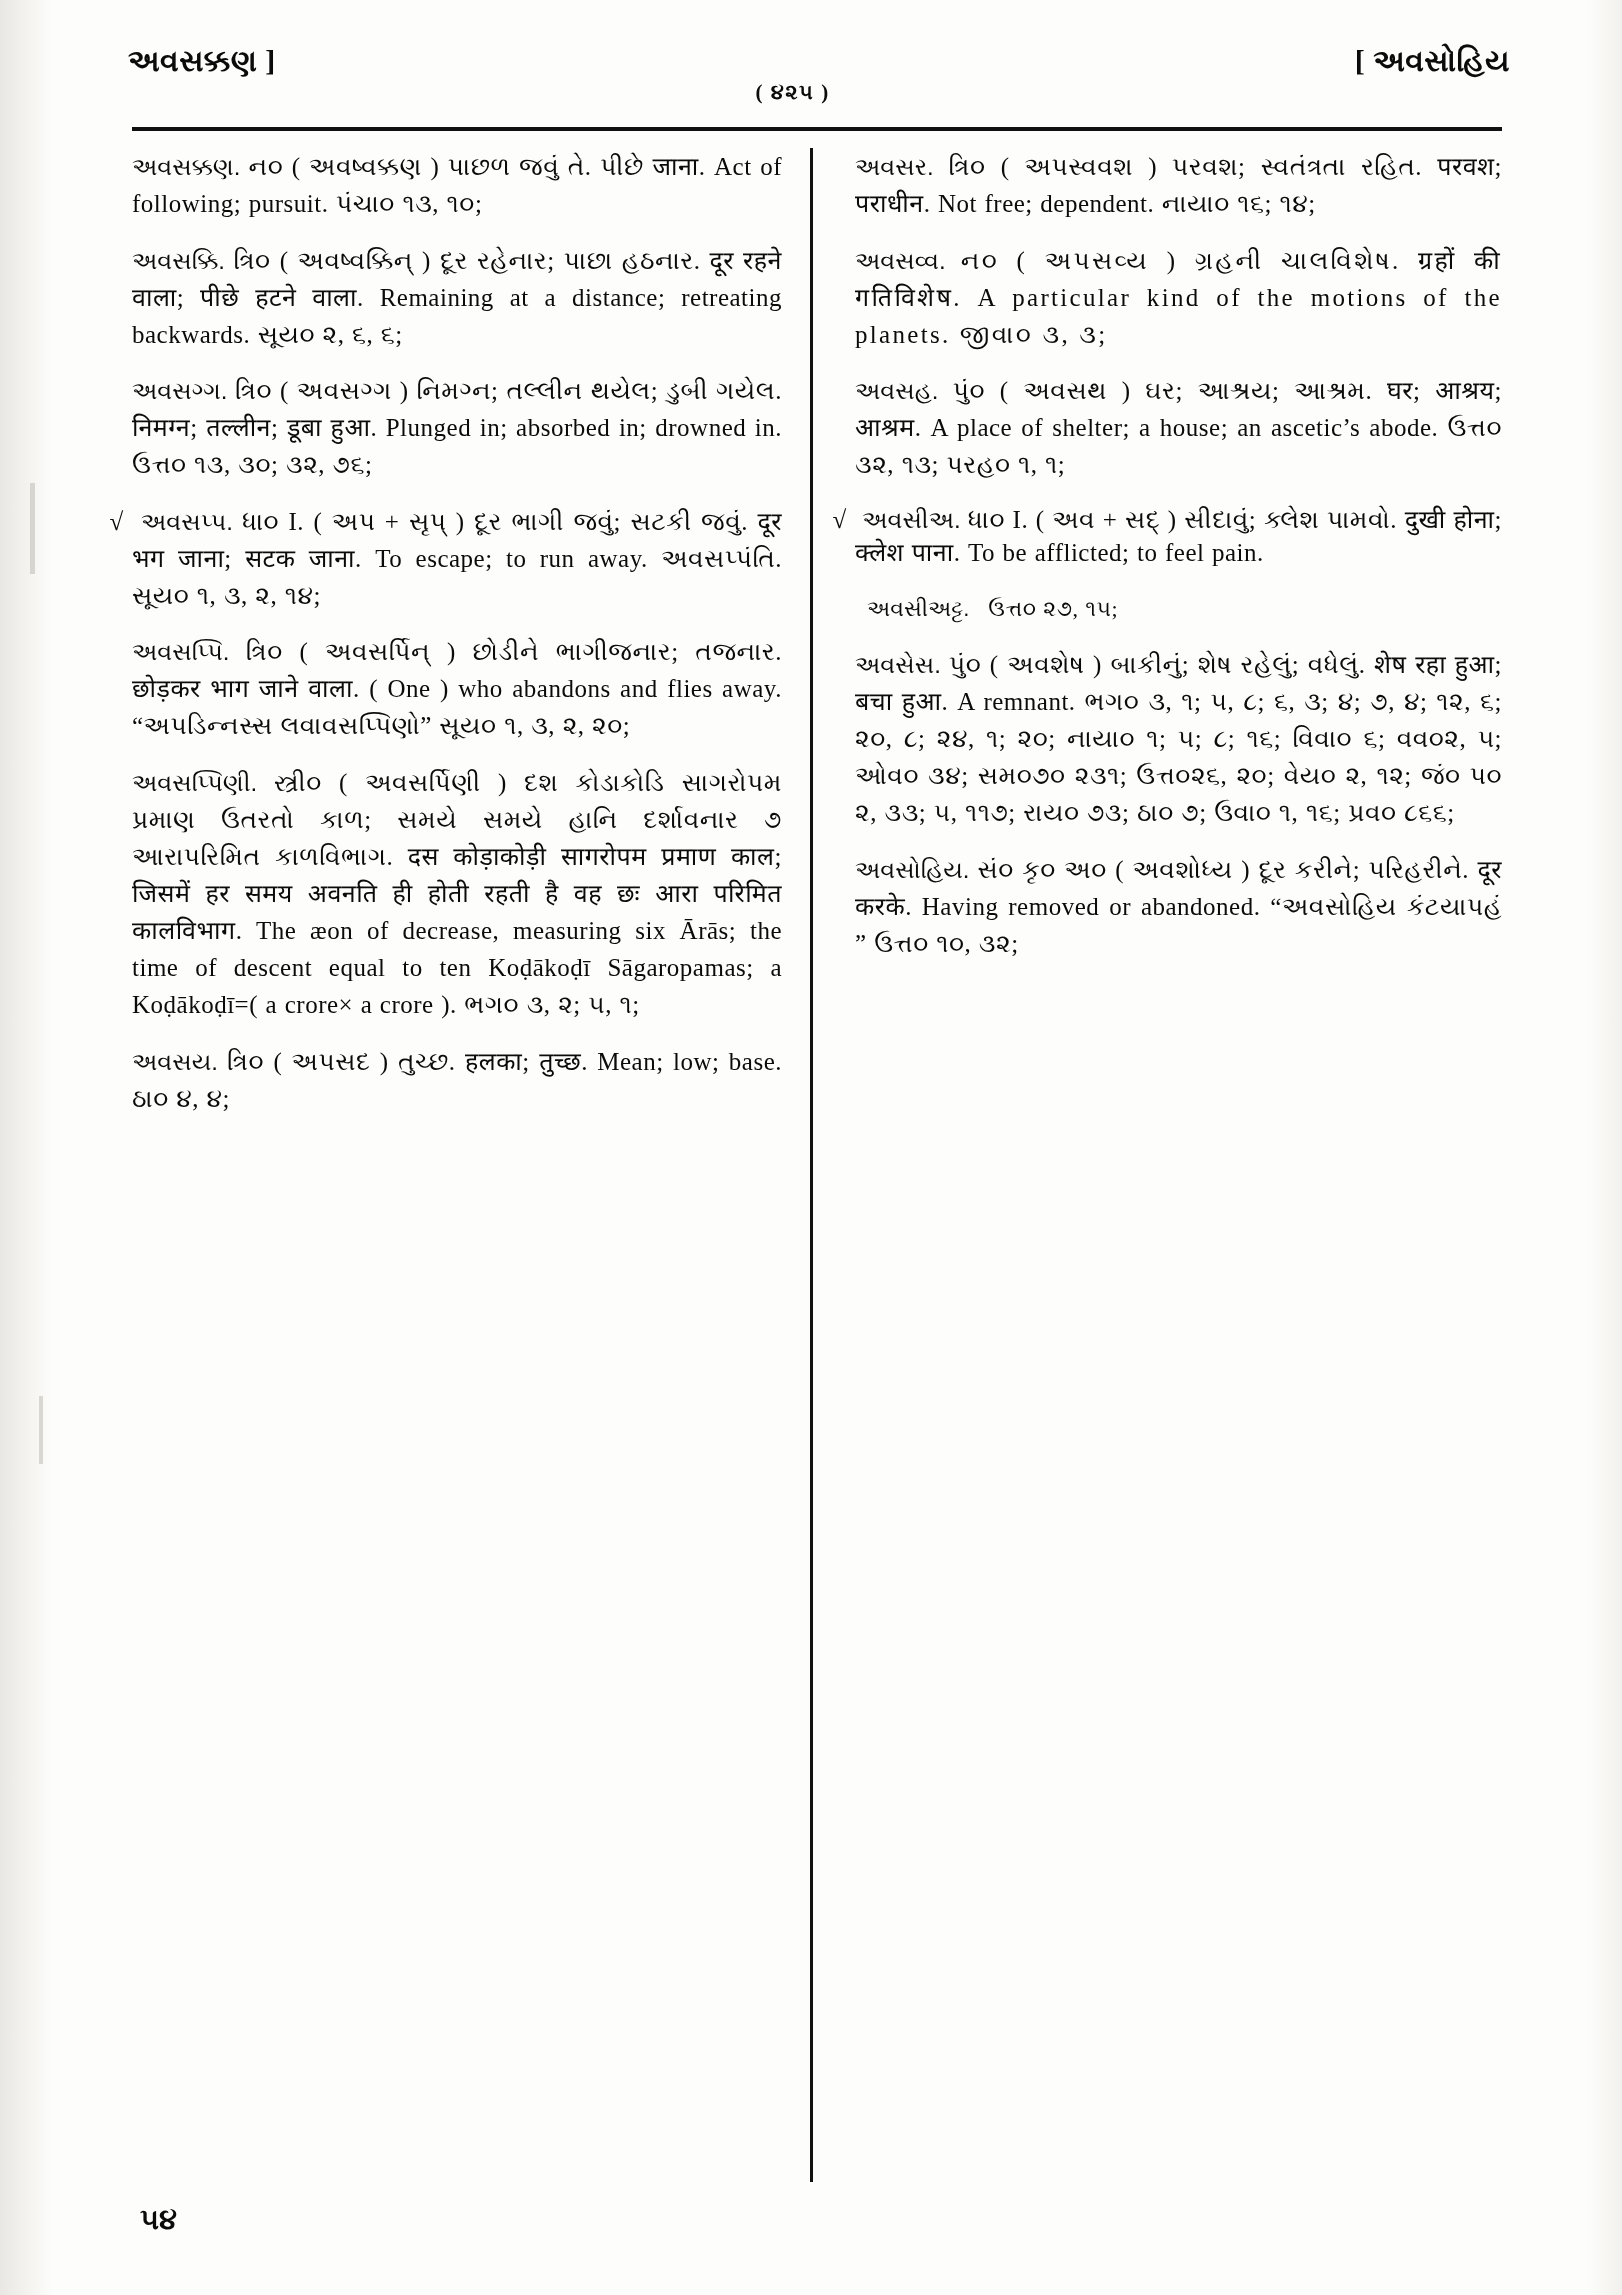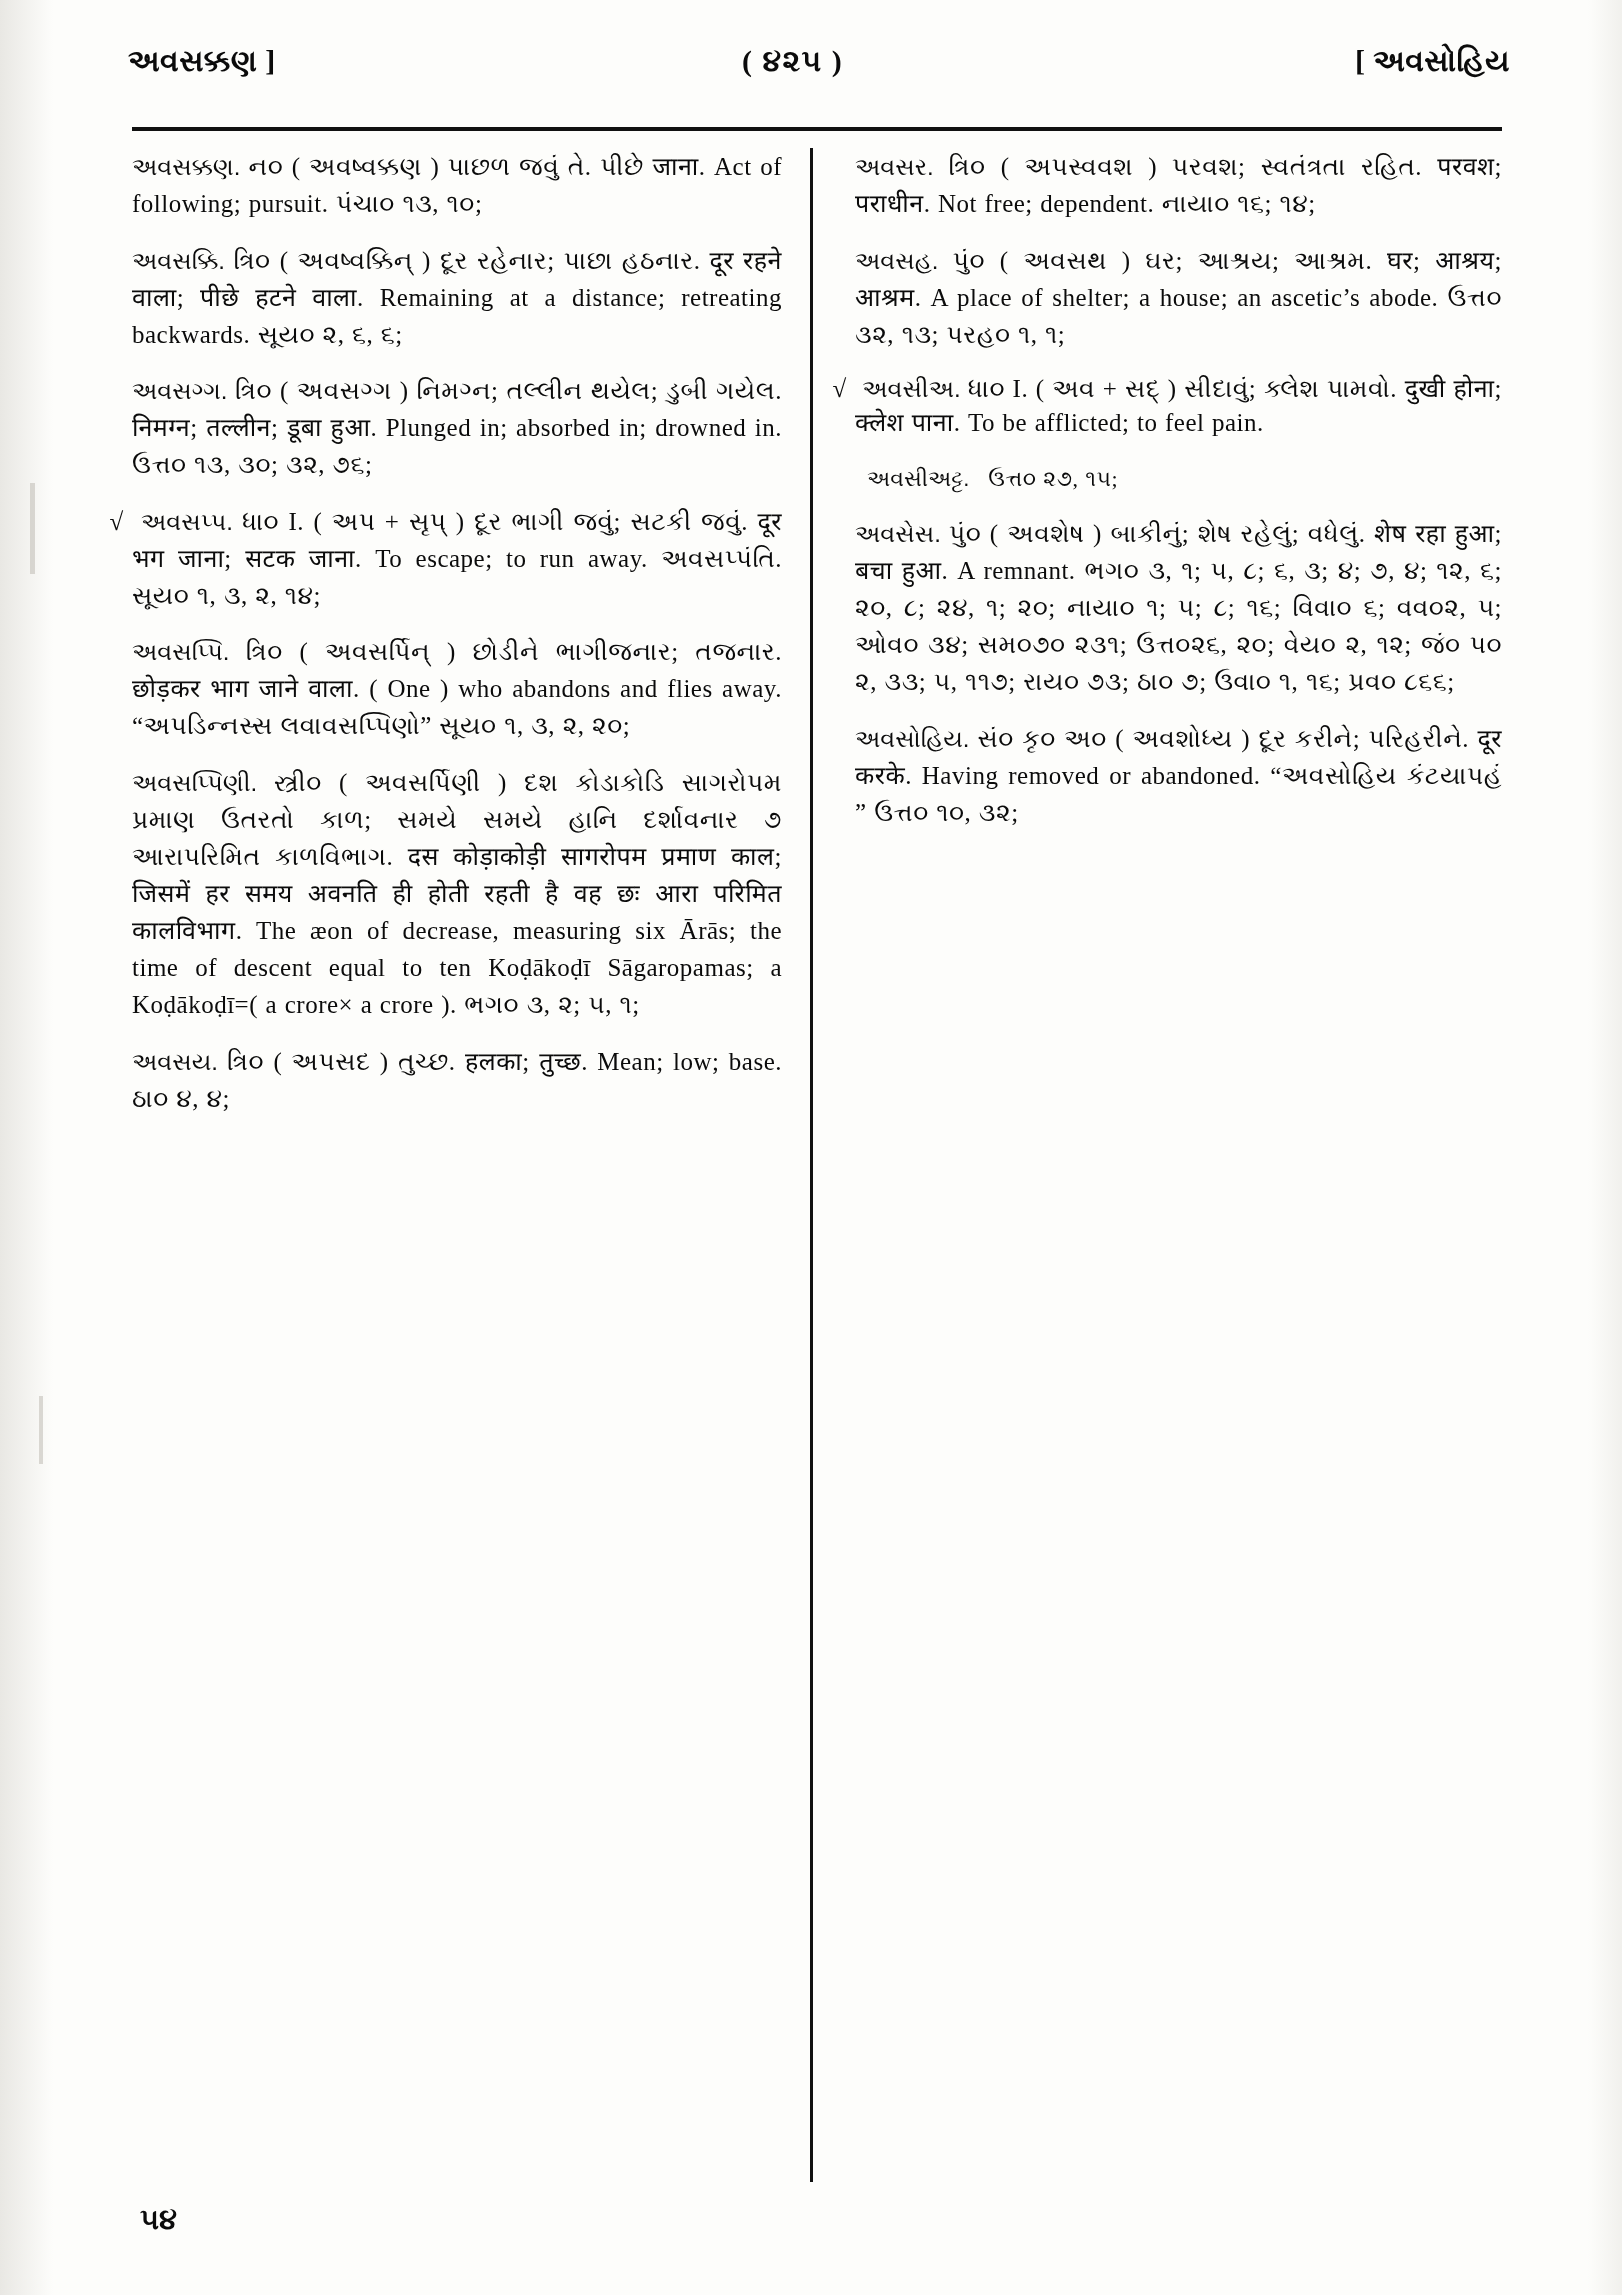--- a/index.html
+++ b/index.html
@@ -51,24 +51,25 @@
     justify-content: space-between;
     font-size: 30px;
     letter-spacing: 0.4px;
   }
   .header .hdr-left,
   .header .hdr-right {
     font-weight: 700;
     white-space: nowrap;
   }
   .header .hdr-center {
-    font-size: 30px;
+    font-size: 21px;
     font-weight: 700;
     letter-spacing: 1.5px;
     transform: translateX(-22.6px);
+    margin-top: 36px;
   }
 
   .rule {
     position: absolute;
     left: 132px;
     right: 121px;
     top: 127px;
     height: 3.8px;
     background: #111;
   }
@@ -205,20 +206,24 @@
 
     </div>
 
     <div class="col col-right">
 
       <div class="entry">
         <span class="hw dev">અવસર.</span>
         <span class="eng">ત્રિ૦ ( અપસ્વવશ ) પરવશ; સ્વતંત્રતા રહિત. परवश; पराधीन. Not free; dependent. નાયા૦ ૧૬; ૧૪;</span>
       </div>
 
+      <div class="entry">
+        <span class="hw dev">અવસવ્વ.</span>
+        <span class="eng-wide">ન૦ ( અપસવ્ય ) ગ્રહની ચાલવિશેષ. ग्रहों की गतिविशेष. A particular kind of the motions of the planets. જીવા૦ ૩, ૩;</span>
+      </div>
 
       <div class="entry">
         <span class="hw dev">અવસહ.</span>
         <span class="eng">પું૦ ( અવસથ ) ઘર; આશ્રય; આશ્રમ. घर; आश्रय; आश्रम. A place of shelter; a house; an ascetic’s abode. ઉત્ત૦ ૩૨, ૧૩; પરહ૦ ૧, ૧;</span>
       </div>
 
 
 
       <div class="entry tight">
         <span class="tick">√</span>

